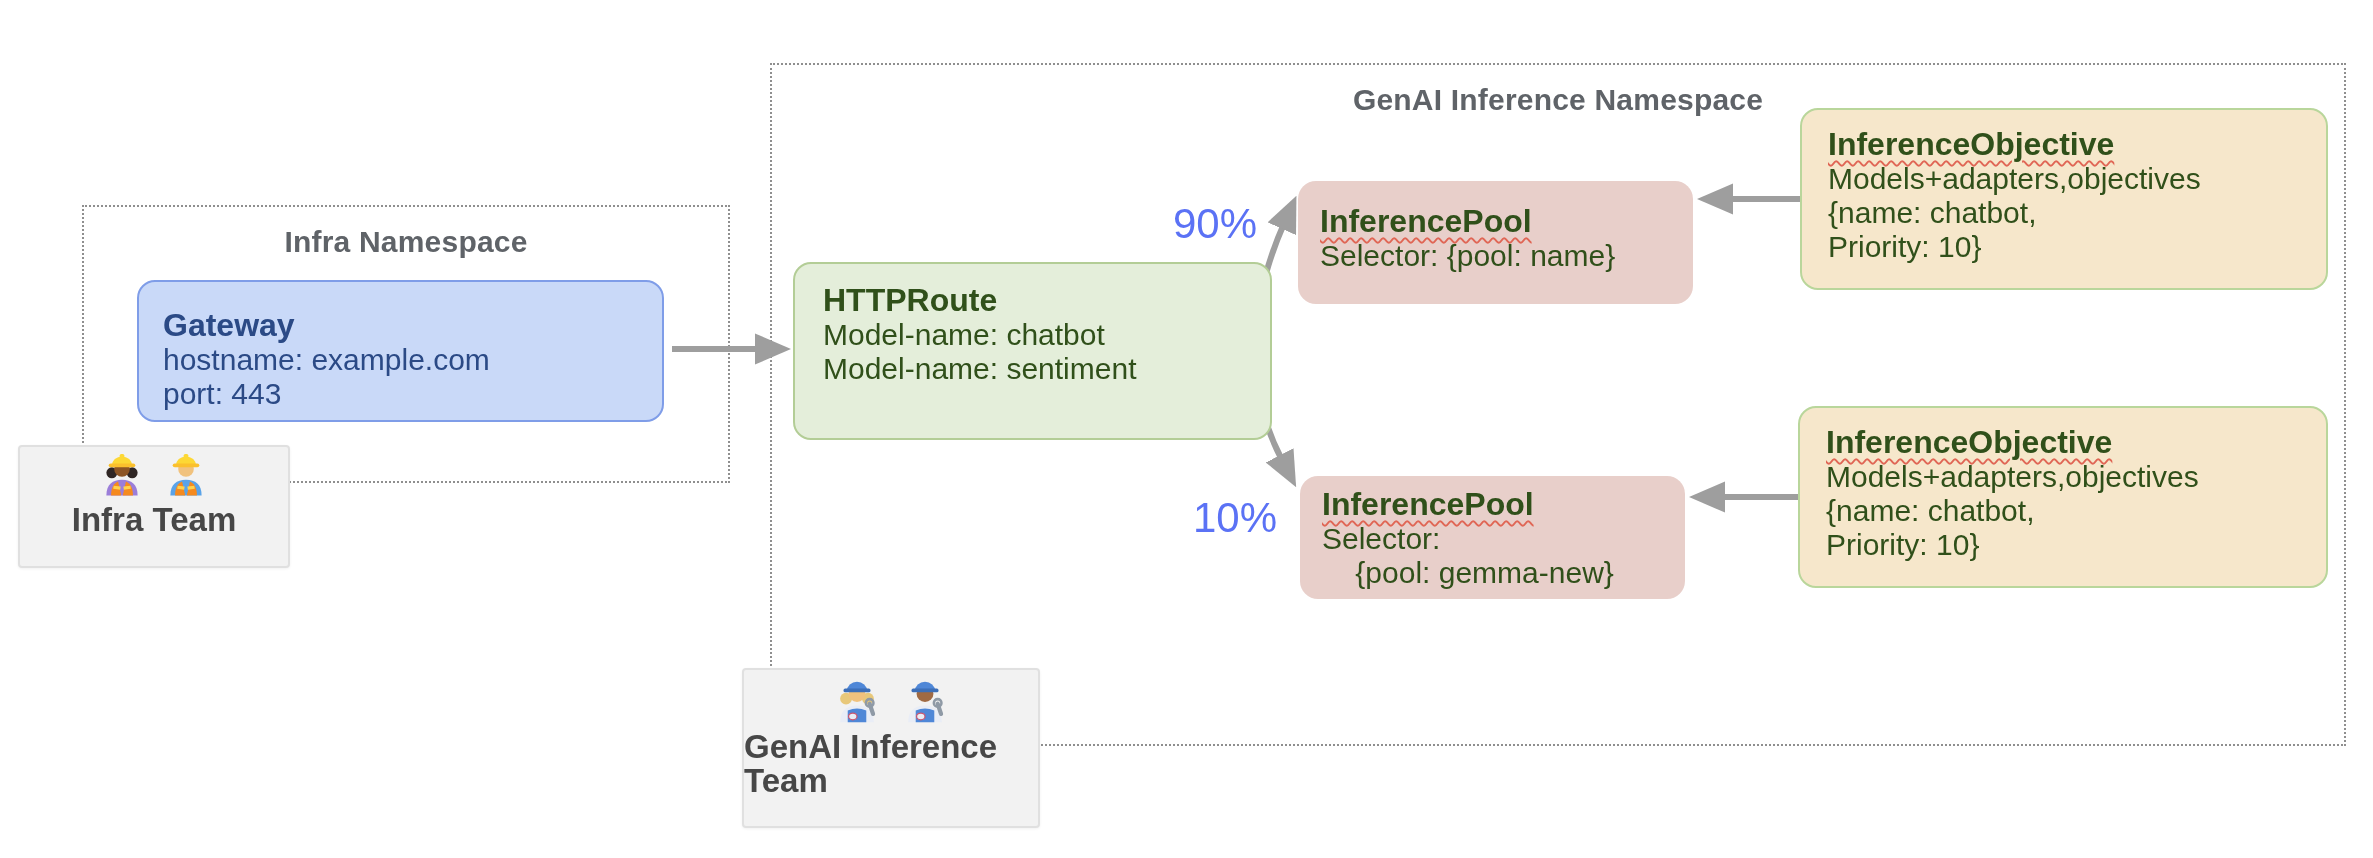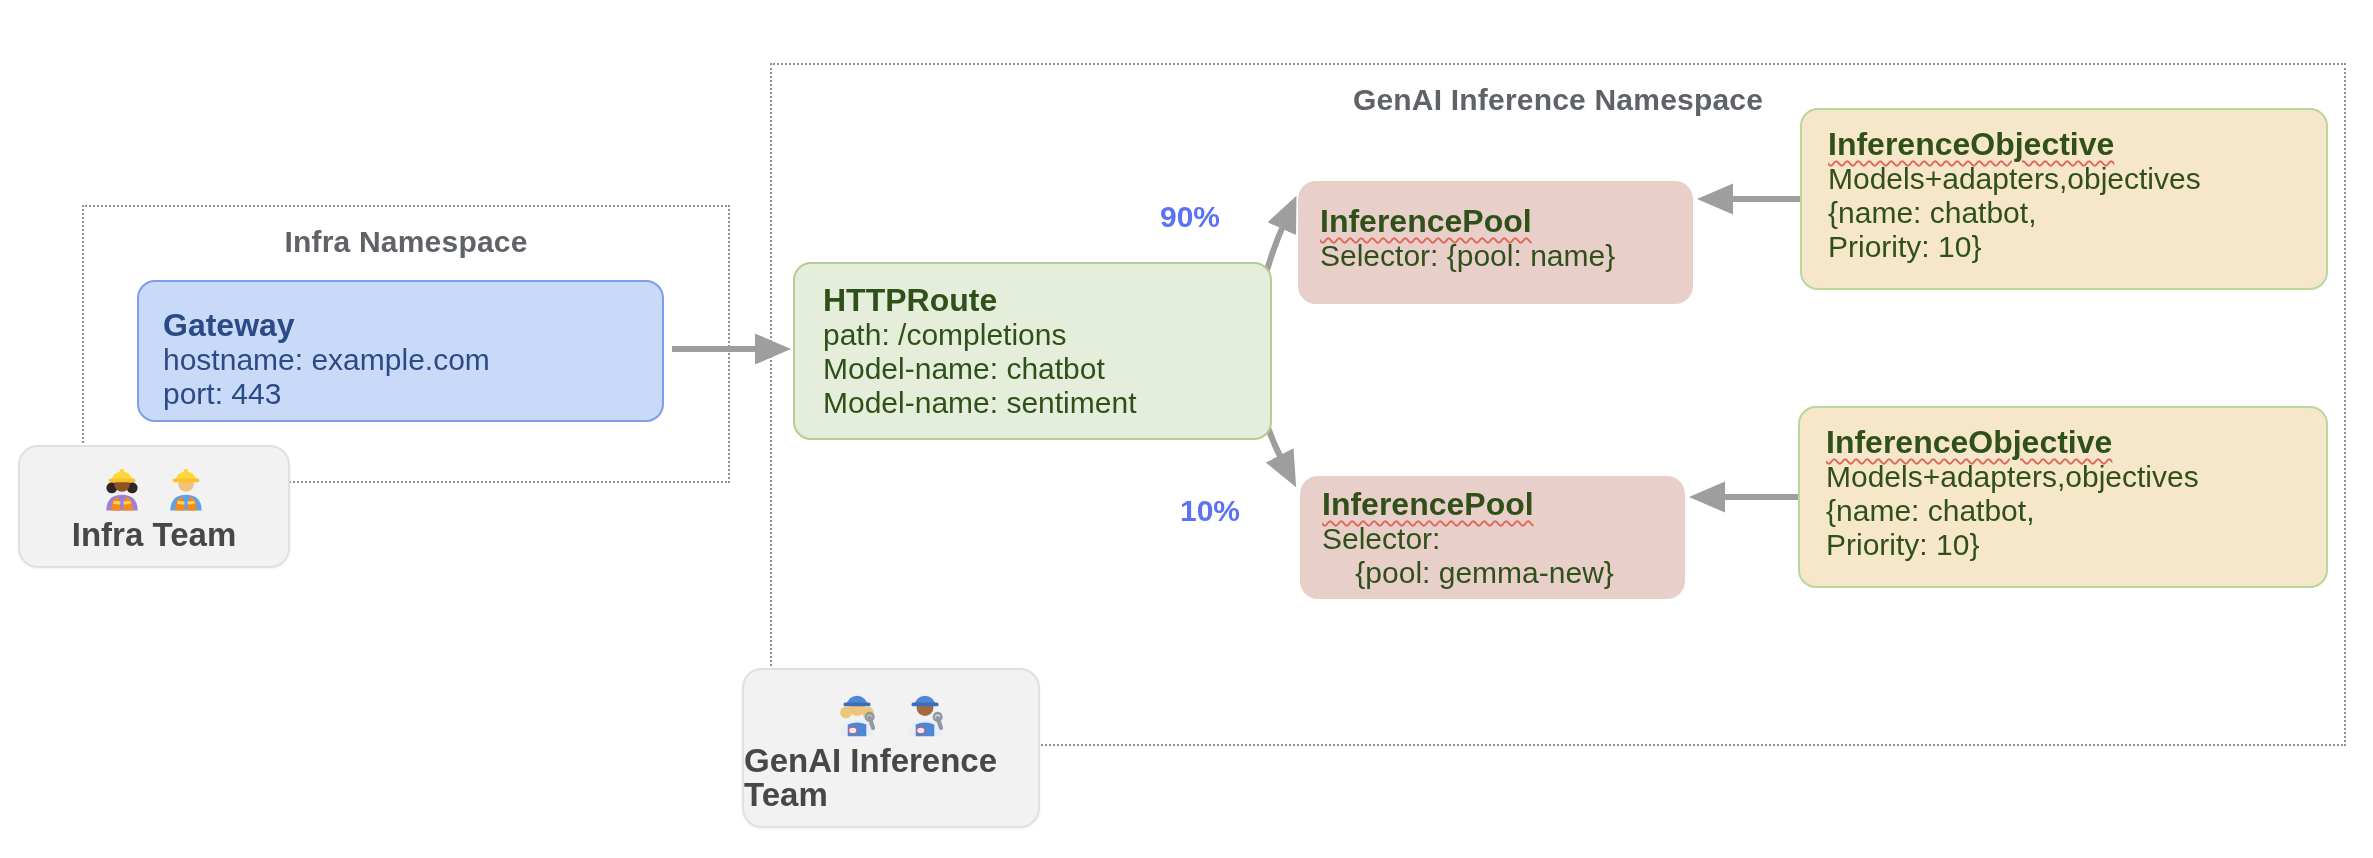--- a/index.html
+++ b/index.html
@@ -51,32 +51,32 @@
   .pool{ background:var(--pool-fill); color:var(--pool-text);margin-top:44px; }
   .pool1{ left:1298px; top:137px; width:395px; height:123px; padding:22px 22px; }
   .pool2{ left:1300px; top:432px; width:385px; height:123px; padding:10px 22px; }
   .objective{
     background:var(--objective-fill); border:2px solid var(--objective-border);
     color:var(--objective-text);
   }
   .objective1{ left:1800px; top:108px; width:528px; height:182px; padding:16px 26px; }
   .objective2{ left:1798px; top:406px; width:530px; height:182px; padding:16px 26px; }
   .team{
-    position:absolute; box-sizing:border-box; border-radius:20px;
+    position:absolute; box-sizing:border-box; border-radius:4px;
     background:var(--team-fill); border:2px solid var(--team-border);
-    display:flex; flex-direction:column; align-items:center; justify-content:center;
+    display:flex; flex-direction:column; align-items:center; 
     gap:6px; box-shadow:0 1px 3px rgba(0,0,0,.06);
   }
   .team-infra{ left:18px; top:445px; width:272px; height:123px; }
   .team-genai{ left:742px; top:668px; width:298px; height:160px; }
   .team-icons{ display:flex; gap:14px; align-items:flex-end; }
   .team-label{ font-size:33px; font-weight:bold; color:var(--team-text); line-height:34px; }
   .pct{
-    position:absolute; font-size:30px; font-weight:bold; color:var(--pct);
-    width:110px; text-align:left;
+    position:absolute; font-size:42px; font-weight:normal; color:var(--pct);
+    width:110px; text-align:center;
   }
   .pct-90{ left:1160px; top:200px; }
   .pct-10{ left:1180px; top:494px; }
   svg.arrows{ position:absolute; left:0; top:0; }
 </style>
 </head>
 <body>
 
 <div class="canvas">
 
@@ -104,21 +104,20 @@
   <div class="pct pct-10">10%</div>
 
   <div class="node gateway">
     <div class="node-title">Gateway</div>
     <div class="node-line mono">hostname: example.com</div>
     <div class="node-line mono">port: 443</div>
   </div>
 
   <div class="node httproute">
     <div class="node-title">HTTPRoute</div>
-    <div class="node-line mono">path: /completions</div>
     <div class="node-line mono">Model-name: chatbot</div>
     <div class="node-line mono">Model-name: sentiment</div>
   </div>
 
   <div class="node pool pool1">
     <div class="node-title"><span class="misspelled">InferencePool</span></div>
     <div class="node-line">Selector: {pool: name}</div>
   </div>
 
   <div class="node pool pool2">

